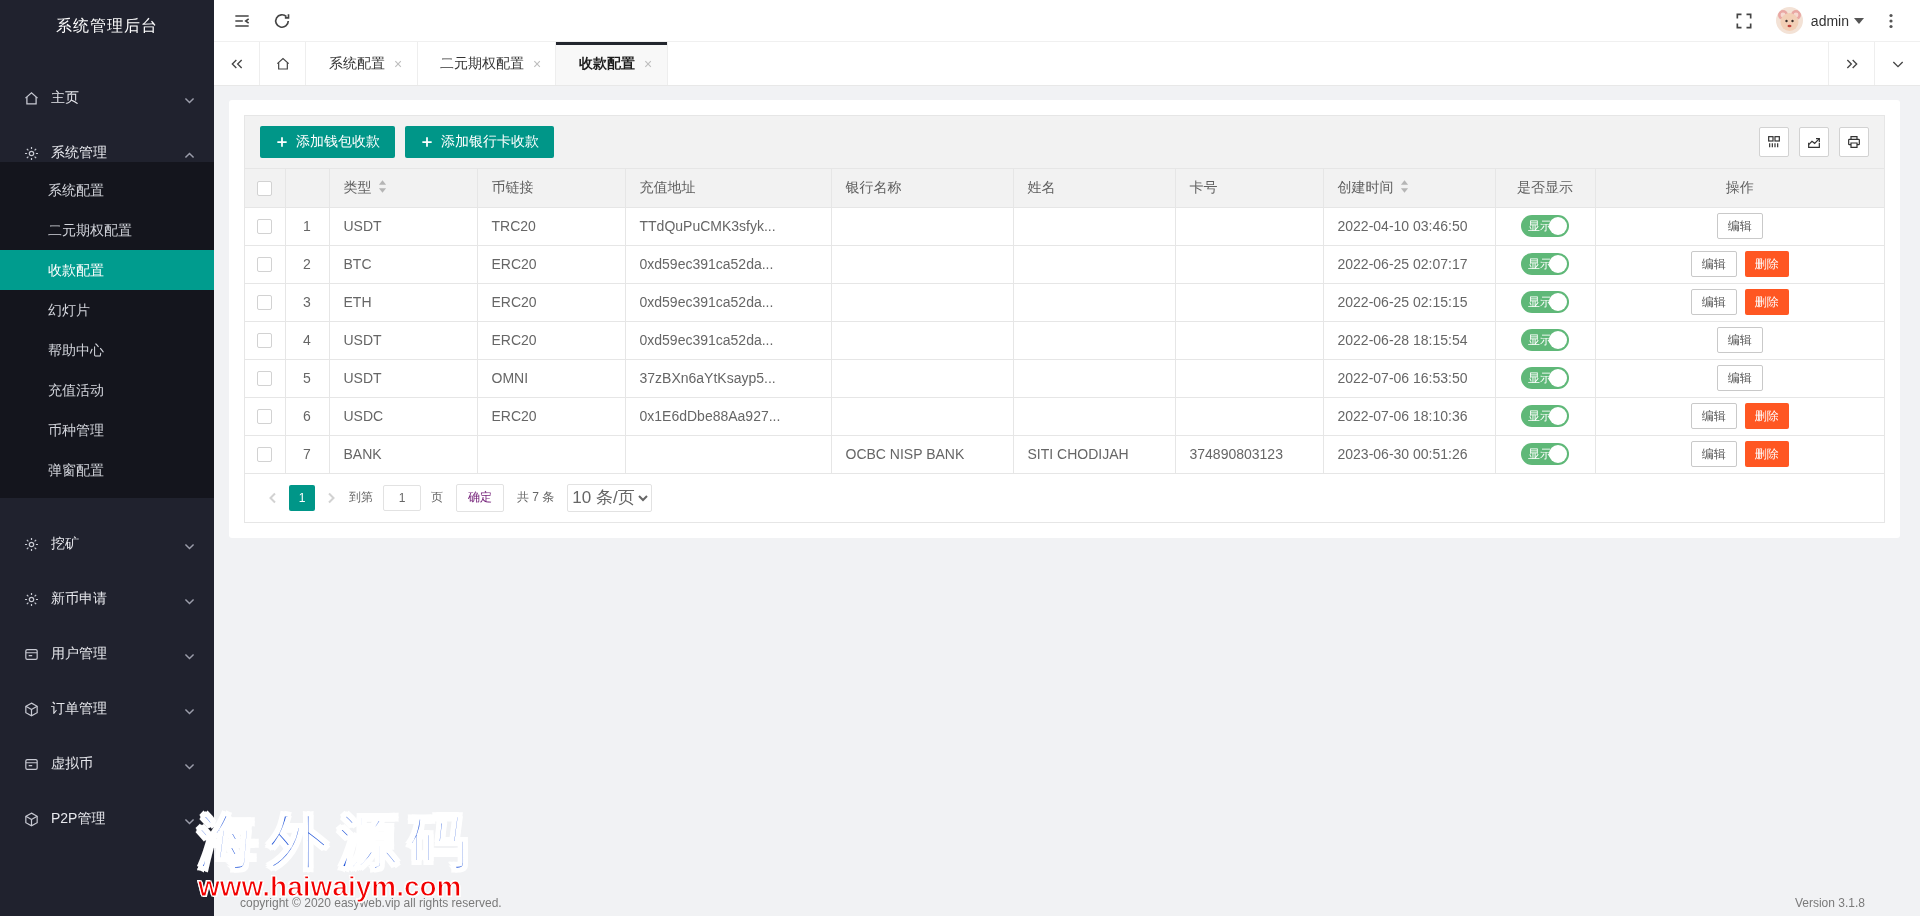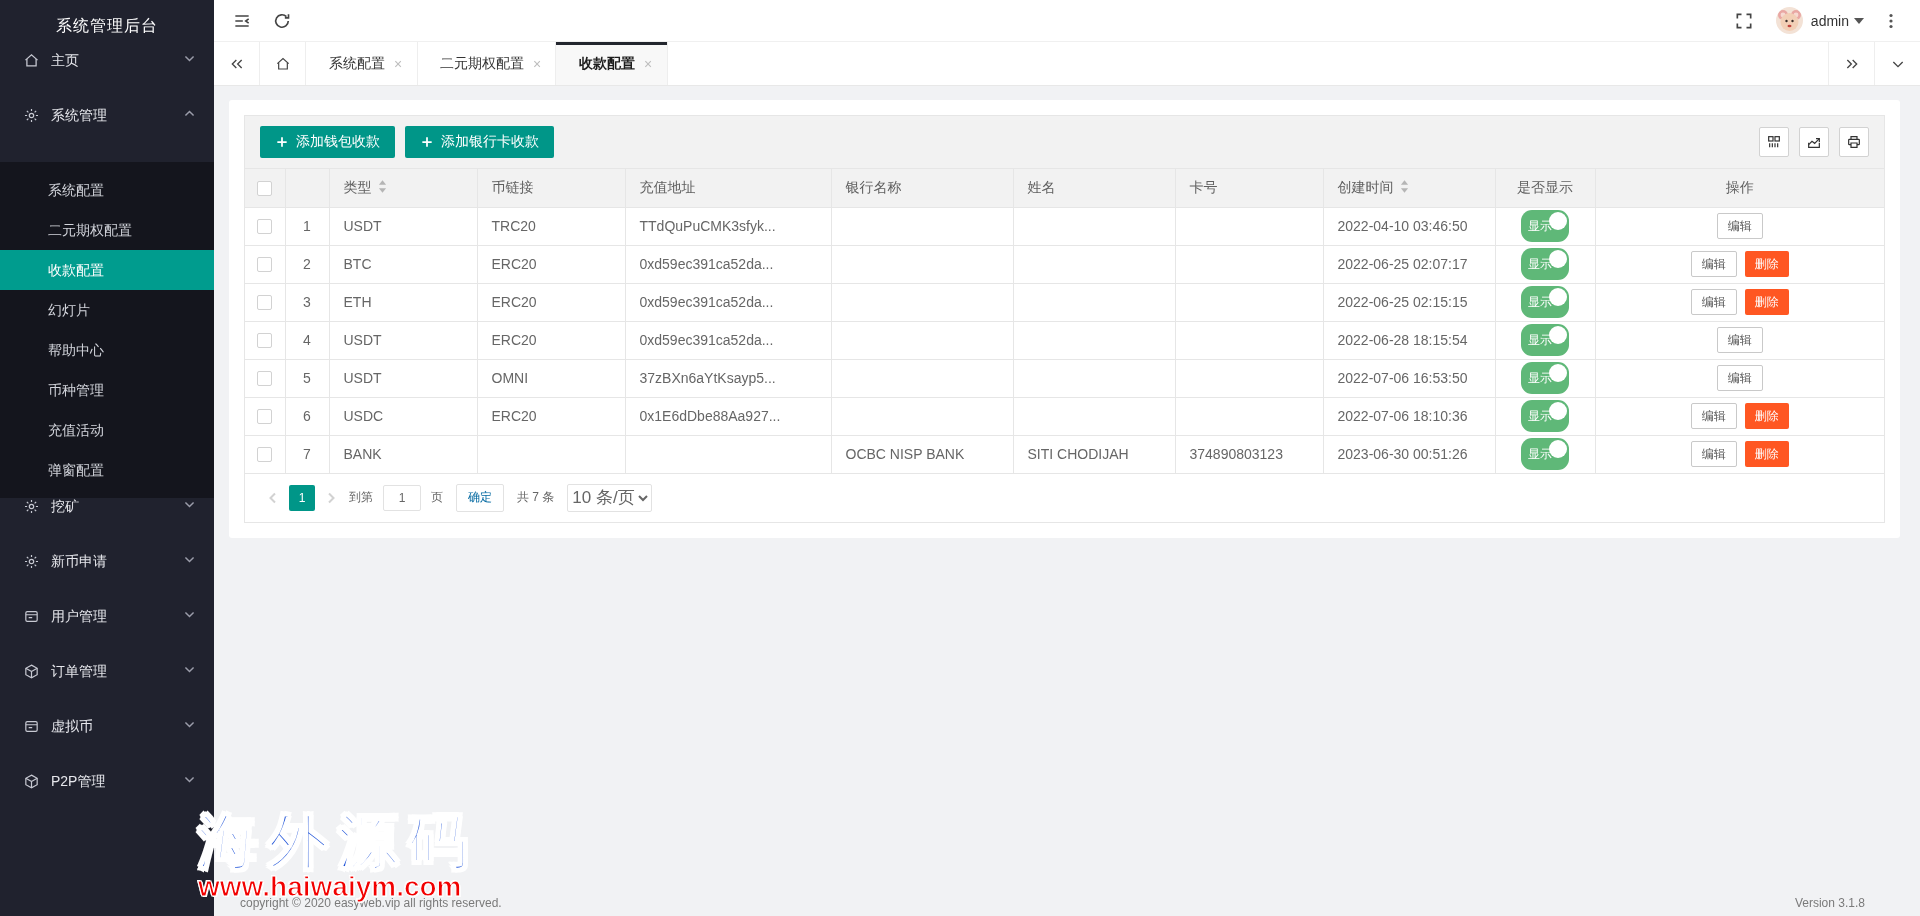--- a/index.html
+++ b/index.html
@@ -5,21 +5,21 @@
 <style>
   * { box-sizing: border-box; margin: 0; padding: 0; }
   html,body { width:1920px; height:916px; overflow:hidden; }
   body { font-family:"Liberation Sans","DejaVu Sans",sans-serif; font-size:14px; color:#333; background:#f1f2f4; }
   .app { display:flex; width:100%; height:100%; }
 
   
   .sidebar { width:214px; flex-shrink:0; background:var(--sidebar-bg); display:flex; flex-direction:column; overflow:hidden; }
   .sidebar-title { height:52px; line-height:52px; text-align:center; color:#ffffff; font-size:16px; letter-spacing:1px; }
   .menu { flex:1; }
-  .menu-item { height:55px; display:flex; align-items:flex-start; padding:0 18px 0 23px; color:#e6e7ec; cursor:pointer; }
+  .menu-item { height:55px; display:flex; align-items:flex-end; padding:0 18px 0 23px; color:#e6e7ec; cursor:pointer; }
   .mi-icon { width:17px; height:17px; margin-right:11px; color:#c7c9d2; }
   .mi-icon svg { width:17px; height:17px; display:block; }
   .mi-label { flex:1; font-size:14px; }
   .mi-caret { width:13px; height:13px; color:#9b9daa; }
   .mi-caret svg { width:13px; height:13px; display:block; transition:transform .2s; }
   .mi-caret.up svg { transform:rotate(180deg); }
   .submenu { background:var(--sidebar-sub-bg); padding:8px 0; }
   .submenu-item { height:40px; line-height:40px; padding-left:48px; color:#d2d4db; font-size:14px; cursor:pointer; }
   .submenu-item.active { background:var(--sidebar-active); color:#fff; }
 
@@ -71,34 +71,34 @@
   .col-check { width:40px; text-align:center; padding:0; }
   .col-index { width:44px; text-align:center; padding:0; }
   .col-type { width:148px; } .col-chain { width:148px; } .col-address { width:206px; }
   .col-bank { width:182px; } .col-name { width:162px; } .col-card { width:148px; }
   .col-created { width:172px; } .col-visible { width:100px; }
   .center { text-align:center; }
   .checkbox { display:inline-block; width:15px; height:15px; background:#fff; border:1px solid #d2d2d2; border-radius:2px; vertical-align:middle; cursor:pointer; }
   .sort { display:inline-block; width:9px; height:13px; margin-left:6px; vertical-align:-1px; cursor:pointer; }
   .sort svg { width:9px; height:13px; display:block; }
 
-  .switch { display:inline-flex; align-items:center; width:48px; height:32px; background:var(--toggle-on); border-radius:11px; position:relative; cursor:pointer; vertical-align:middle; }
+  .switch { display:inline-flex; align-items:center; width:48px; height:22px; background:var(--toggle-on); border-radius:11px; position:relative; cursor:pointer; vertical-align:middle; }
   .switch-label { color:#fff; font-size:12px; margin-left:7px; }
   .switch-knob { position:absolute; right:2px; top:2px; width:18px; height:18px; background:#fff; border-radius:50%; }
 
   .btn-edit { height:26px; padding:0 10px; background:#fff; border:1px solid #c9c9c9; border-radius:2px; font-size:12px; color:#555; cursor:pointer; font-family:inherit; }
   .btn-delete { height:26px; padding:0 10px; background:var(--danger); border:none; border-radius:2px; font-size:12px; color:#fff; margin-left:8px; cursor:pointer; font-family:inherit; }
 
   .pager { padding:10px 15px; background:#fff; display:flex; align-items:center; font-size:12px; color:#666; }
   .pg-arrow { width:26px; height:26px; display:flex; align-items:center; justify-content:center; color:#d2d2d2; cursor:default; }
   .pg-arrow svg { width:12px; height:12px; }
   .pg-num { min-width:26px; height:26px; background:var(--accent); color:#fff; display:flex; align-items:center; justify-content:center; margin:0 3px; border-radius:2px; cursor:pointer; }
   .pg-text { margin:0 5px; }
   .pg-input { width:38px; height:26px; border:1px solid #e2e2e2; border-radius:2px; text-align:center; font-size:12px; color:#666; margin:0 5px; font-family:inherit; }
-  .pg-confirm { height:28px; padding:0 11px; background:#fff; border:1px solid #e2e2e2; border-radius:2px; font-size:12px; color:#0369a1; margin:0 8px; cursor:pointer; font-family:inherit; }
+  .pg-confirm { height:28px; padding:0 11px; background:#fff; border:1px solid #e2e2e2; border-radius:2px; font-size:12px; color:#701a75; margin:0 8px; cursor:pointer; font-family:inherit; }
   .pg-select { height:28px; border:1px solid #e2e2e2; border-radius:2px; font-size:17px; color:#666; background:#fff; margin-left:8px; font-family:inherit; }
 
   .footer { position:absolute; left:26px; right:55px; bottom:6px; display:flex; justify-content:space-between; font-size:12px; color:#7a7a7a; }
 
   
   .watermark { position:fixed; left:198px; top:812px; z-index:60; pointer-events:none; line-height:1; }
   .wm-title { font-size:60px; font-weight:bold; letter-spacing:10px; color:var(--watermark-blue);
               -webkit-text-stroke:2px #ffffff; text-shadow:2px 2px 0 #fff,-2px -2px 0 #fff,2px -2px 0 #fff,-2px 2px 0 #fff; }
   .wm-url { font-size:28px; font-weight:bold; color:var(--watermark-red); margin-top:1px;
             -webkit-text-stroke:1px #ffffff; text-shadow:1px 1px 0 #fff,-1px -1px 0 #fff; }
@@ -138,22 +138,22 @@
               <path d="M3 5.5l5 5 5-5"></path>
             </svg>
           </span>
         </div>
         <div class="submenu">
           <div class="submenu-item">系统配置</div>
           <div class="submenu-item">二元期权配置</div>
           <div class="submenu-item active">收款配置</div>
           <div class="submenu-item">幻灯片</div>
           <div class="submenu-item">帮助中心</div>
+          <div class="submenu-item">充值活动</div>
           <div class="submenu-item">币种管理</div>
-          <div class="submenu-item">充值活动</div>
           <div class="submenu-item">弹窗配置</div>
         </div>
         <div class="menu-item">
           <span class="mi-icon">
             <svg viewBox="0 0 24 24" fill="none" stroke="currentColor" stroke-width="1.7">
               <circle cx="12" cy="12" r="3.1"></circle>
               <path d="M12 2.8v3M12 18.2v3M2.8 12h3M18.2 12h3M5.4 5.4l2.2 2.2M16.4 16.4l2.2 2.2M18.6 5.4l-2.2 2.2M7.6 16.4l-2.2 2.2"></path>
             </svg>
           </span>
           <span class="mi-label">挖矿</span>

